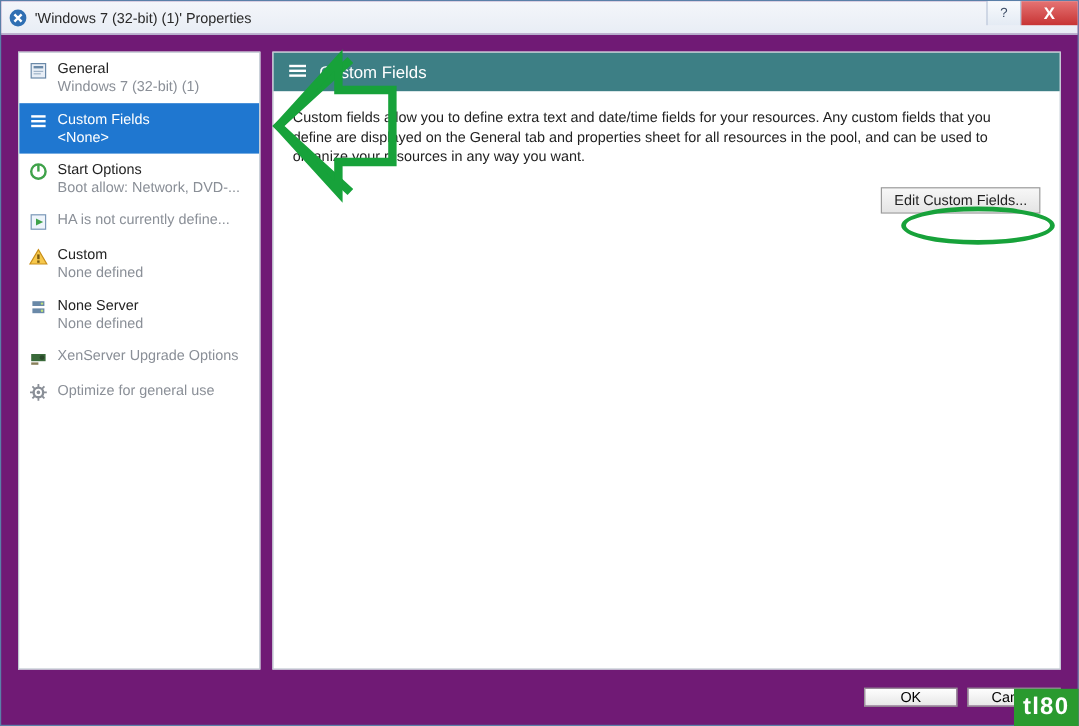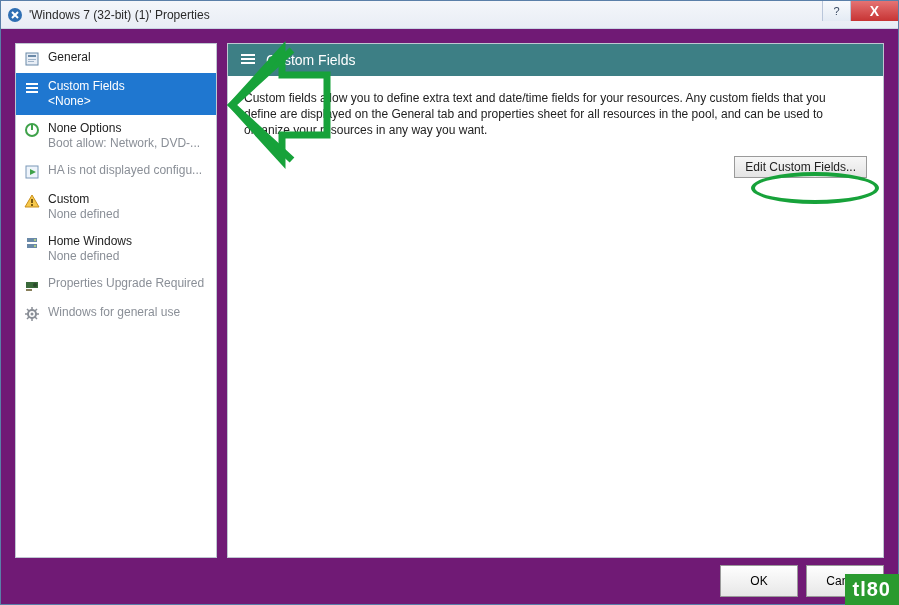--- a/index.html
+++ b/index.html
@@ -140,21 +140,21 @@
     color: #222;
     display: flex; align-items: center;
   }
   .footer {
     height: 46px;
     display: flex; align-items: center; justify-content: flex-end;
     padding: 0 14px;
     gap: 8px;
   }
   .dlg-btn {
-    min-width: 78px; height: 32px;
+    min-width: 78px; height: 16px;
     background: linear-gradient(#fefefe,#e7e7e7);
     border: 1px solid #9a9a9a;
     font-size: 12px;
     display: flex; align-items: center; justify-content: center;
     padding: 0 10px;
   }
   
   .annot-arrow {
     position: absolute;
     left: 162px; top: 30px;
@@ -208,20 +208,21 @@
         <span class="icon">
           <svg width="16" height="16" viewBox="0 0 16 16">
               <rect x="2" y="2" width="12" height="12" fill="#e8eef6" stroke="#6a89a8"></rect>
               <rect x="4" y="4" width="8" height="2" fill="#6a89a8"></rect>
               <rect x="4" y="8" width="8" height="1" fill="#9fb3c8"></rect>
               <rect x="4" y="10" width="6" height="1" fill="#9fb3c8"></rect>
             </svg>
         </span>
         <div class="texts">
           <div class="label">General</div>
+          <div class="sub">Windows 7 (32-bit) (1)</div>
         </div>
       </div>
 
       <div class="side-item selected">
         <span class="icon">
           <svg width="16" height="16" viewBox="0 0 16 16">
               <rect x="2" y="3" width="12" height="2" fill="#fff"></rect>
               <rect x="2" y="7" width="12" height="2" fill="#fff"></rect>
               <rect x="2" y="11" width="12" height="2" fill="#fff"></rect>
             </svg>
@@ -234,34 +235,34 @@
 
 
       <div class="side-item">
         <span class="icon">
           <svg width="16" height="16" viewBox="0 0 16 16">
               <circle cx="8" cy="8" r="6" fill="none" stroke="#3fa24a" stroke-width="2"></circle>
               <rect x="7" y="2" width="2" height="6" fill="#3fa24a"></rect>
             </svg>
         </span>
         <div class="texts">
-          <div class="label">None Options</div>
+          <div class="label">Start Options</div>
           <div class="sub">Boot allow: Network, DVD-...</div>
         </div>
       </div>
 
       <div class="side-item">
         <span class="icon">
           <svg width="16" height="16" viewBox="0 0 16 16">
               <rect x="2" y="2" width="12" height="12" fill="#eef4fb" stroke="#7a98b8"></rect>
               <polygon points="6,5 12,8 6,11" fill="#3fa24a"></polygon>
             </svg>
         </span>
         <div class="texts">
-          <div class="sub">HA is not displayed configu...</div>
+          <div class="sub">HA is not currently define...</div>
         </div>
       </div>
 
       <div class="side-item">
         <span class="icon">
           <svg width="16" height="16" viewBox="0 0 16 16">
               <polygon points="8,2 15,14 1,14" fill="#f6c84c" stroke="#c98f1a"></polygon>
               <rect x="7" y="6" width="2" height="4" fill="#7a5a10"></rect>
               <rect x="7" y="11" width="2" height="2" fill="#7a5a10"></rect>
             </svg>
@@ -275,48 +276,48 @@
       <div class="side-item">
         <span class="icon">
           <svg width="16" height="16" viewBox="0 0 16 16">
               <rect x="3" y="3" width="10" height="4" fill="#6a89a8"></rect>
               <rect x="3" y="9" width="10" height="4" fill="#6a89a8"></rect>
               <circle cx="11" cy="5" r="1" fill="#bfe27a"></circle>
               <circle cx="11" cy="11" r="1" fill="#bfe27a"></circle>
             </svg>
         </span>
         <div class="texts">
-          <div class="label">Home Windows</div>
+          <div class="label">None Server</div>
           <div class="sub">None defined</div>
         </div>
       </div>
 
       <div class="side-item">
         <span class="icon">
           <svg width="16" height="16" viewBox="0 0 16 16">
               <rect x="2" y="5" width="12" height="6" fill="#3a6a3a"></rect>
               <circle cx="11" cy="8" r="2" fill="#2a4a2a"></circle>
               <rect x="2" y="12" width="6" height="2" fill="#887f5a"></rect>
             </svg>
         </span>
         <div class="texts">
-          <div class="sub">Properties Upgrade Required</div>
+          <div class="sub">XenServer Upgrade Options</div>
         </div>
       </div>
 
       <div class="side-item">
         <span class="icon">
           <svg width="16" height="16" viewBox="0 0 16 16">
               <circle cx="8" cy="8" r="4" fill="none" stroke="#8a8f97" stroke-width="2"></circle>
               <circle cx="8" cy="8" r="1.5" fill="#8a8f97"></circle>
               <path d="M8 1v3M8 12v3M1 8h3M12 8h3M3 3l2 2M11 11l2 2M13 3l-2 2M5 11l-2 2" stroke="#8a8f97" stroke-width="1.5"></path>
             </svg>
         </span>
         <div class="texts">
-          <div class="sub">Windows for general use</div>
+          <div class="sub">Optimize for general use</div>
         </div>
       </div>
 
     </div>
 
     <div class="main">
       <div class="main-header">
         <span>
           <svg width="16" height="16" viewBox="0 0 16 16">
               <rect x="1" y="3" width="14" height="2" fill="#fff"></rect>

